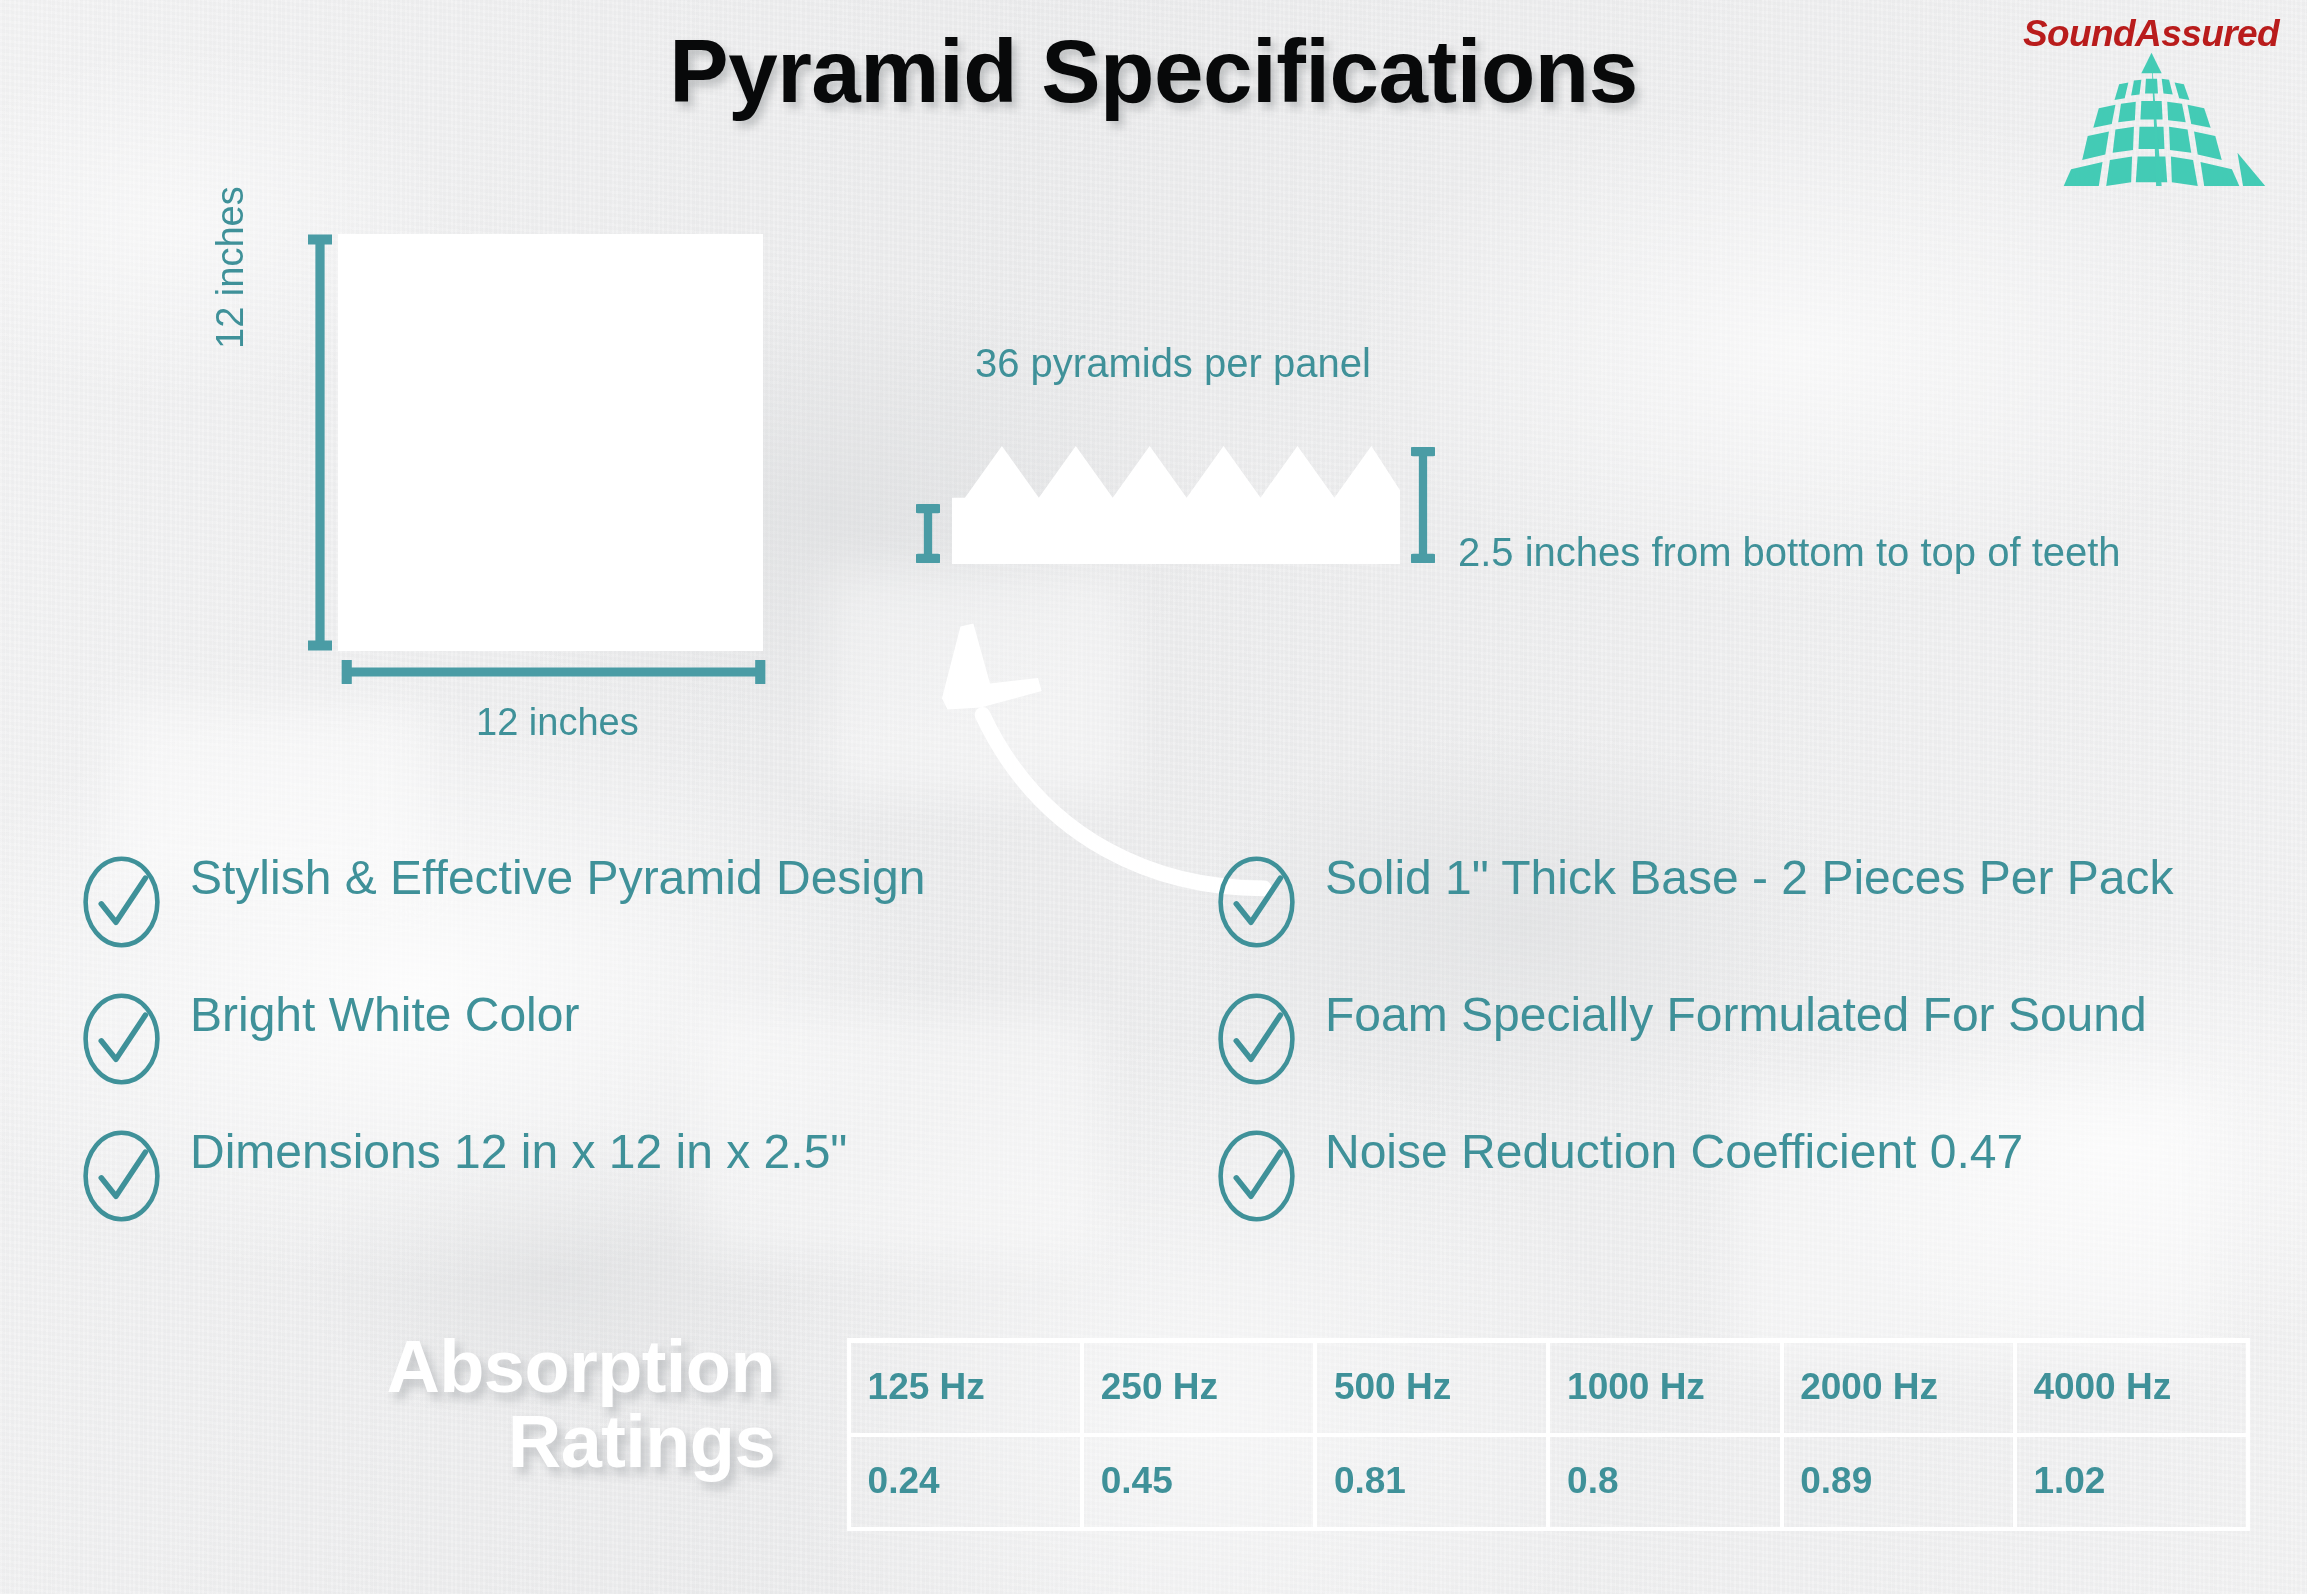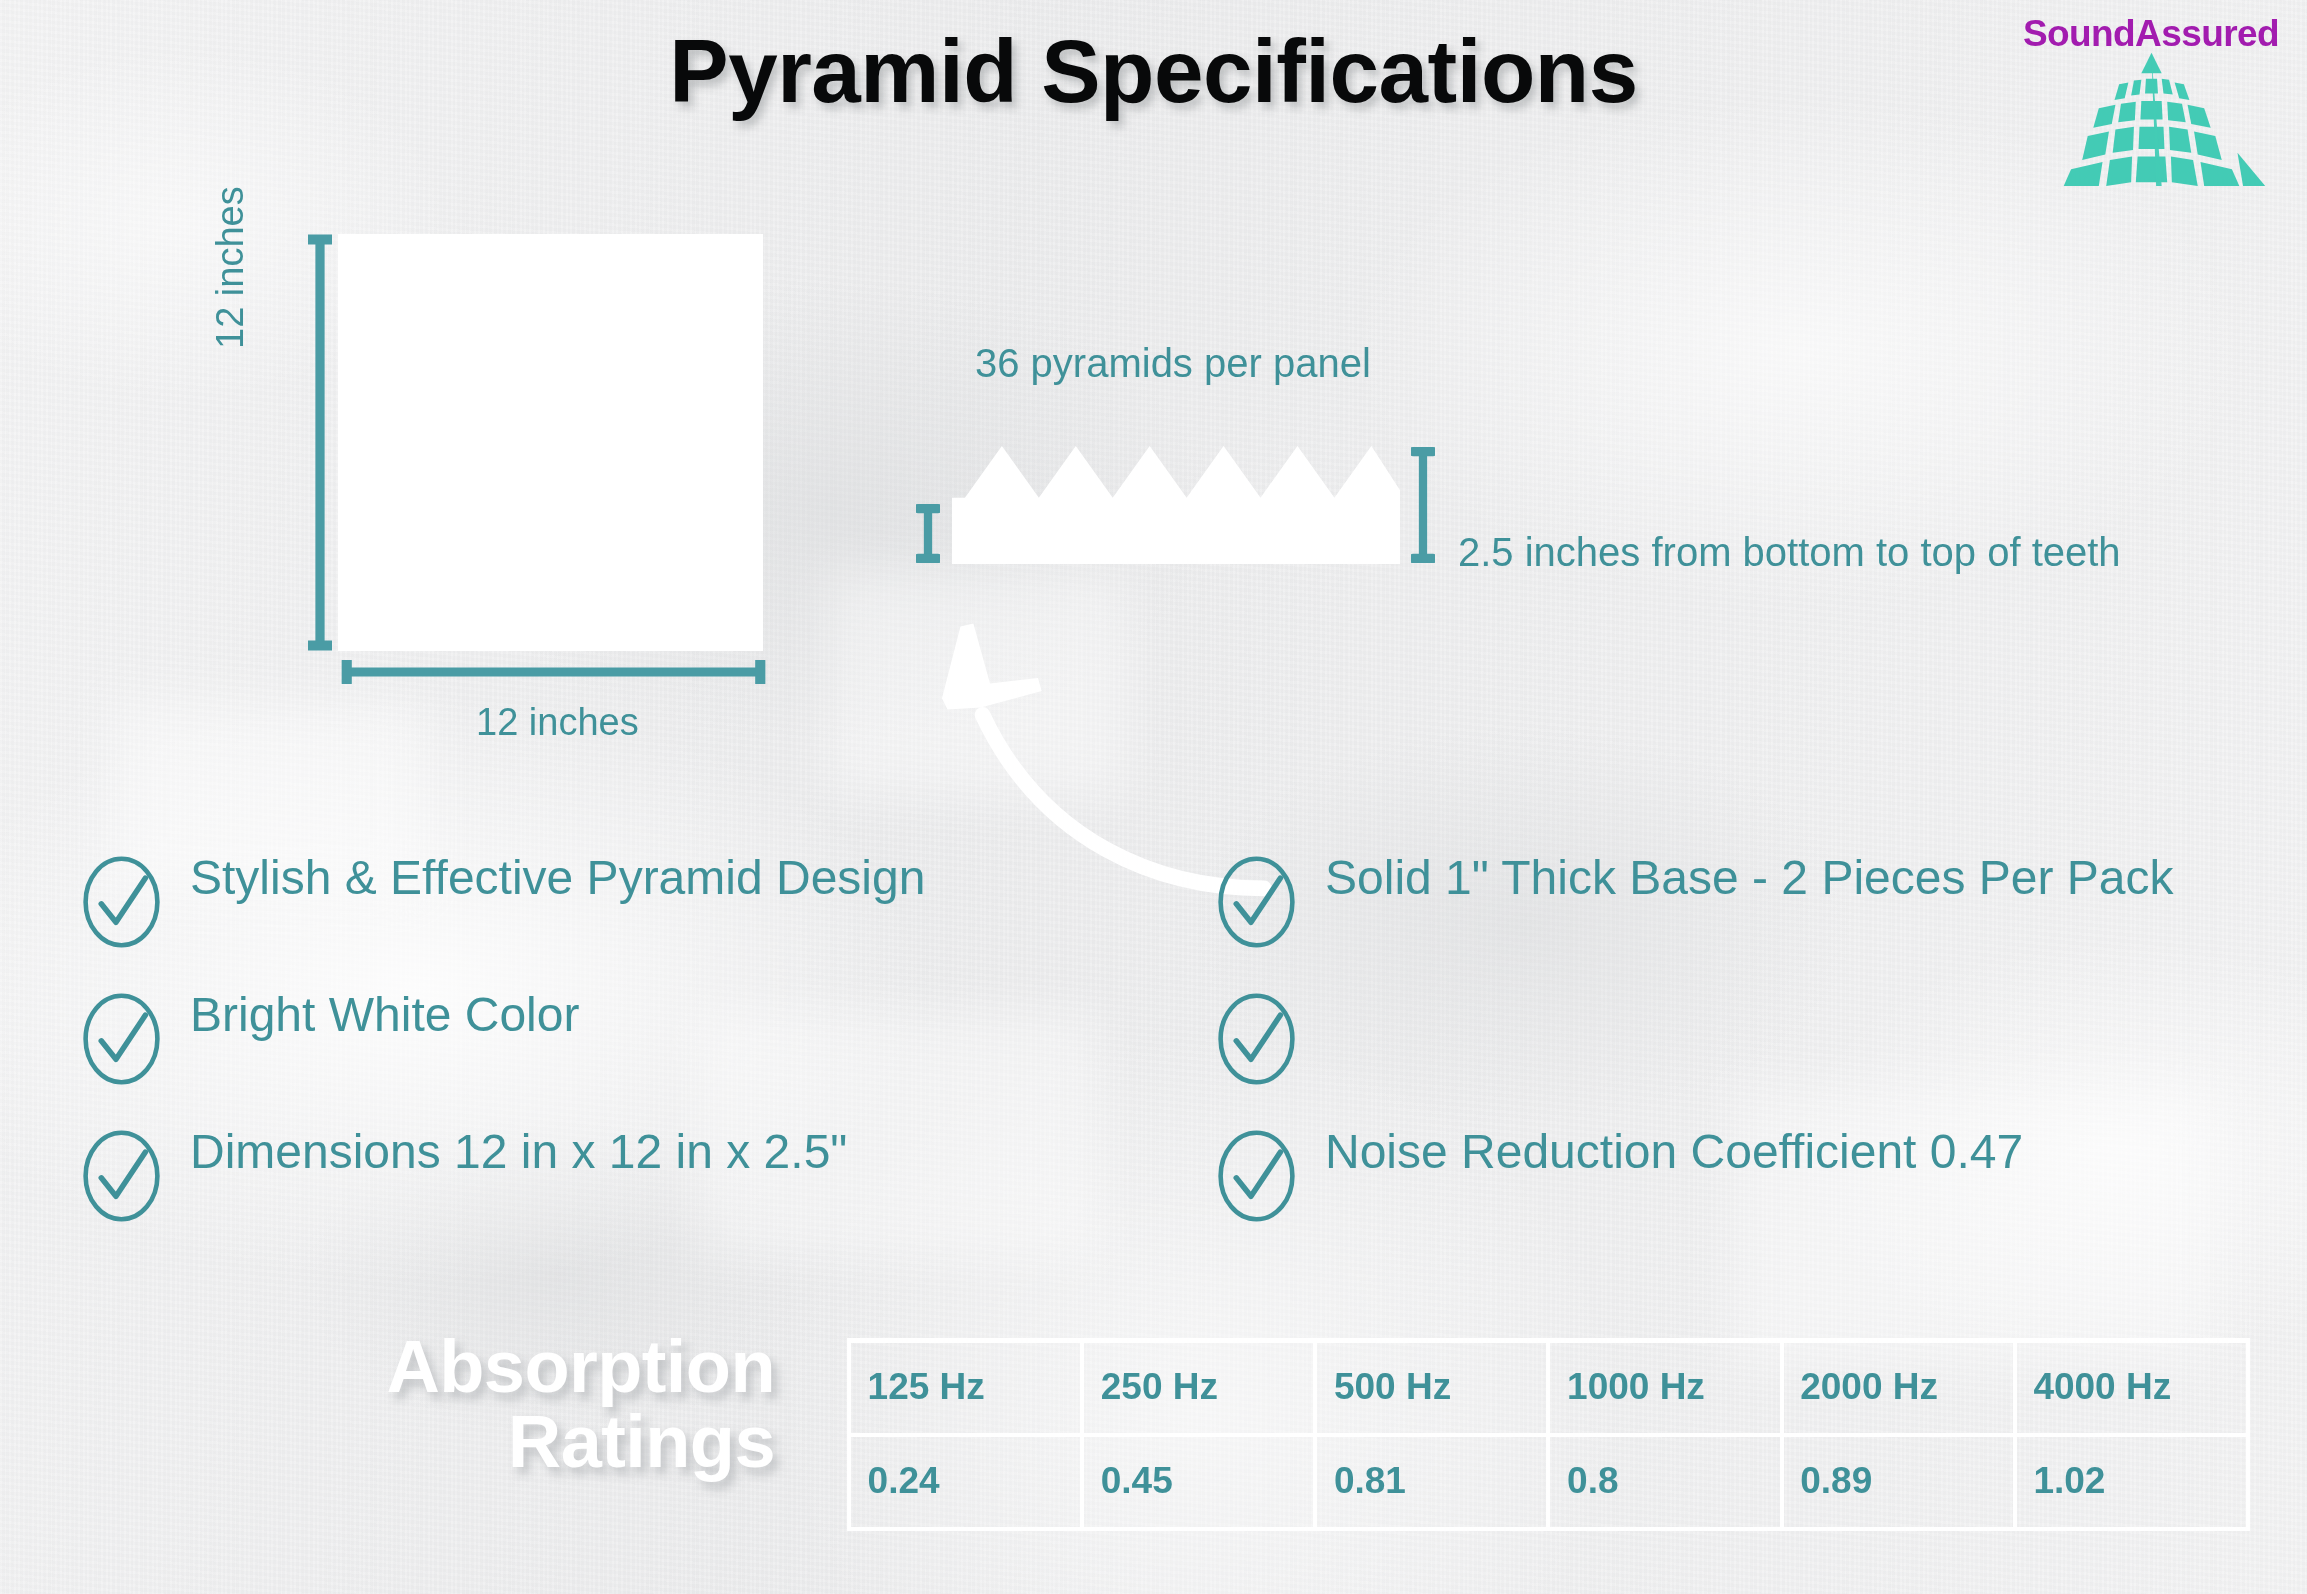--- a/index.html
+++ b/index.html
@@ -68,21 +68,22 @@
   }
   .logo-word {
     position: absolute;
     top: 5.5px;
     left: 0;
     width: 268px;
     text-align: center;
     font-size: 37px;
     font-weight: 700;
     letter-spacing: -0.6px;
-    color: #a21caf;
+    color: #b91c1c;
+    font-style: italic;
   }
   .logo-mark {
     position: absolute;
     top: 44px;
     left: 5.5px;
     width: 257px;
     height: 135px;
   }
 
   
@@ -372,20 +373,21 @@
         <ellipse cx="44" cy="52" rx="39" ry="47" fill="none" stroke="#3f9199" stroke-width="5"></ellipse>
         <path d="M22 54 L38 74 L70 26" fill="none" stroke="#3f9199" stroke-width="6" stroke-linecap="round" stroke-linejoin="round"></path>
       </svg>
       <div class="feature-text">Solid 1" Thick Base - 2 Pieces Per Pack</div>
     </div>
     <div class="feature-row">
       <svg class="check-icon" viewBox="0 0 88 104">
         <ellipse cx="44" cy="52" rx="39" ry="47" fill="none" stroke="#3f9199" stroke-width="5"></ellipse>
         <path d="M22 54 L38 74 L70 26" fill="none" stroke="#3f9199" stroke-width="6" stroke-linecap="round" stroke-linejoin="round"></path>
       </svg>
+      <div class="feature-text">Foam Specially Formulated For Sound</div>
     </div>
     <div class="feature-row">
       <svg class="check-icon" viewBox="0 0 88 104">
         <ellipse cx="44" cy="52" rx="39" ry="47" fill="none" stroke="#3f9199" stroke-width="5"></ellipse>
         <path d="M22 54 L38 74 L70 26" fill="none" stroke="#3f9199" stroke-width="6" stroke-linecap="round" stroke-linejoin="round"></path>
       </svg>
       <div class="feature-text">Noise Reduction Coefficient 0.47</div>
     </div>
   </div>
 

